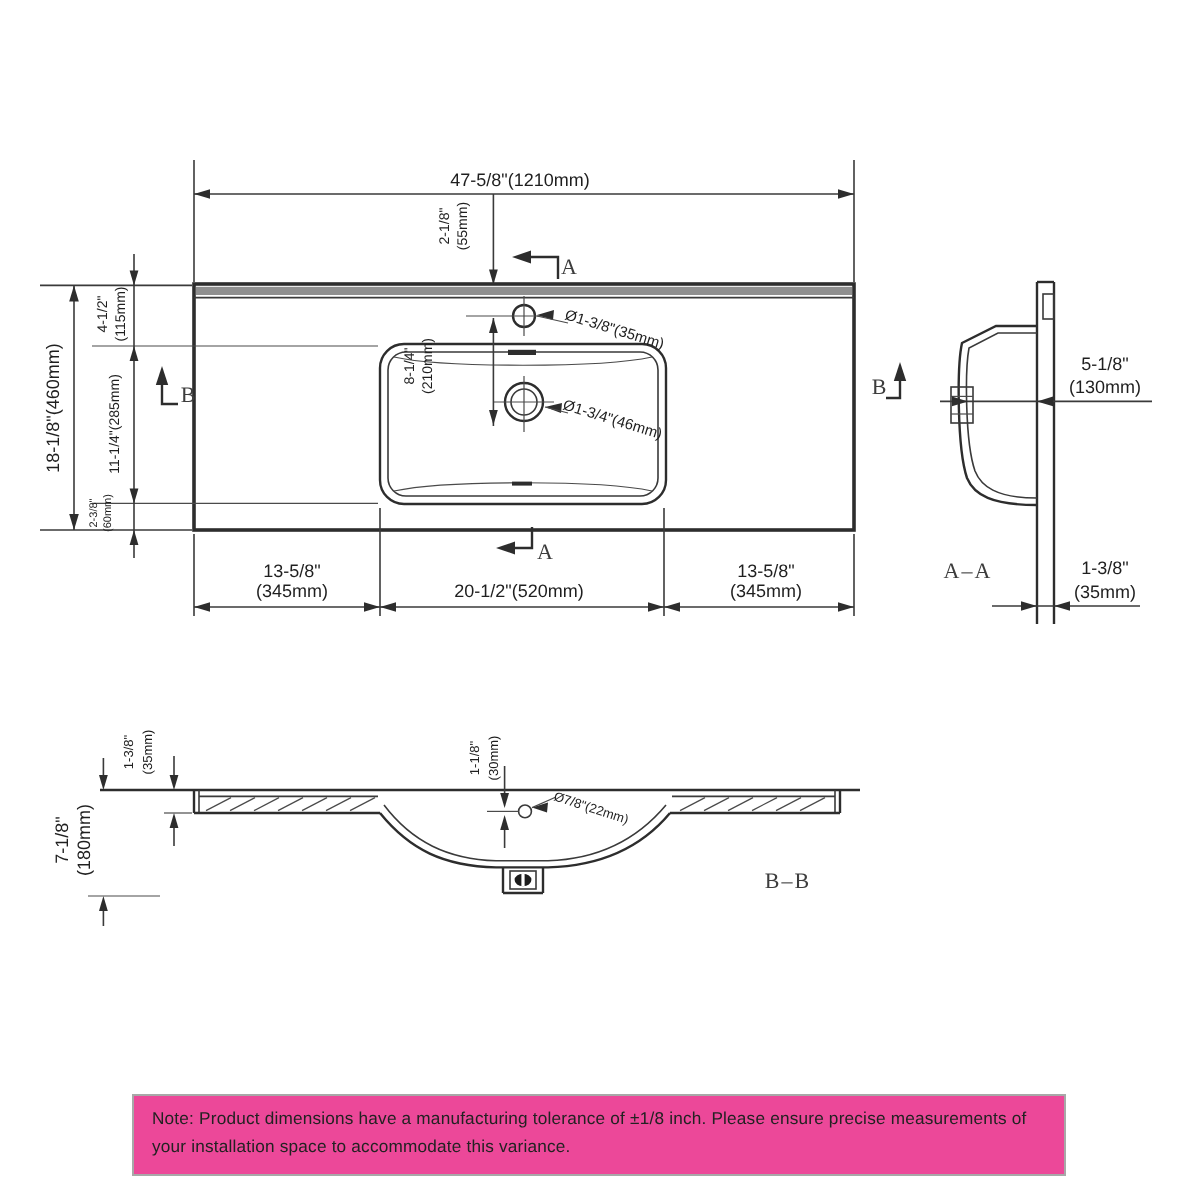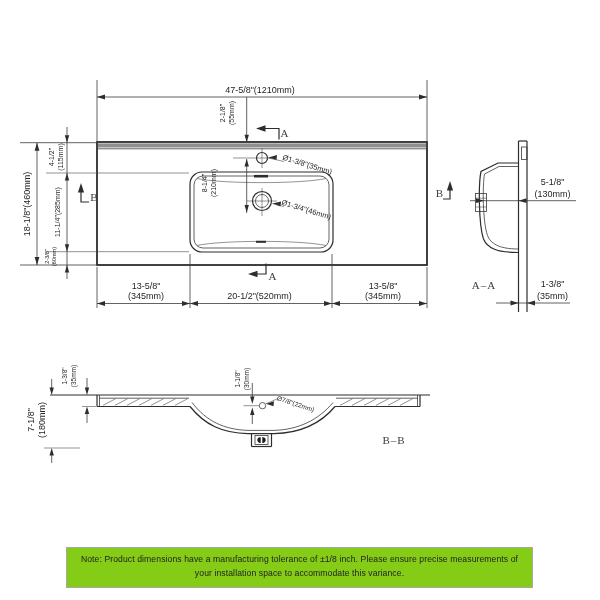--- a/index.html
+++ b/index.html
@@ -1,21 +1,21 @@
 <!DOCTYPE html>
 <html><head>
 <meta charset="utf-8">
 <style>
   html,body{margin:0;padding:0;background:#fff;}
   #stage{position:relative;width:600px;height:600px;background:#fff;overflow:hidden;
          font-family:"Liberation Sans",sans-serif;}
   #stage svg{position:absolute;left:0;top:0;}
   .note-box{position:absolute;left:66px;top:547px;width:447px;min-height:28px;
-            border:1px solid #a8a8a8;background:#84cc16;padding:5px 9px 6px 9px;
-            font-size:8.6px;line-height:1.62;color:#222;letter-spacing:.1px;text-align:center;}
+            border:1px solid #a8a8a8;background:#ec4899;padding:5px 9px 6px 9px;
+            font-size:8.6px;line-height:1.62;color:#222;letter-spacing:.1px;}
   text{fill:#1f1f1f;font-family:"Liberation Sans",sans-serif;}
   .t9{font-size:9px;} .t7{font-size:7px;} .t65{font-size:6.5px;} .t55{font-size:5.5px;} .t75{font-size:7.5px;}
   .serif{font-family:"Liberation Serif",serif;font-size:11px;fill:#3d3d3d;}
   .thick{stroke:#2d2d2d;stroke-width:1.8;fill:none;}
   .med{stroke:#2d2d2d;stroke-width:1.2;fill:none;}
   .thin{stroke:#3a3a3a;stroke-width:0.8;fill:none;}
   .hair{stroke:#4a4a4a;stroke-width:0.6;fill:none;}
   .arr{fill:#2d2d2d;stroke:none;}
 </style>
 </head>

